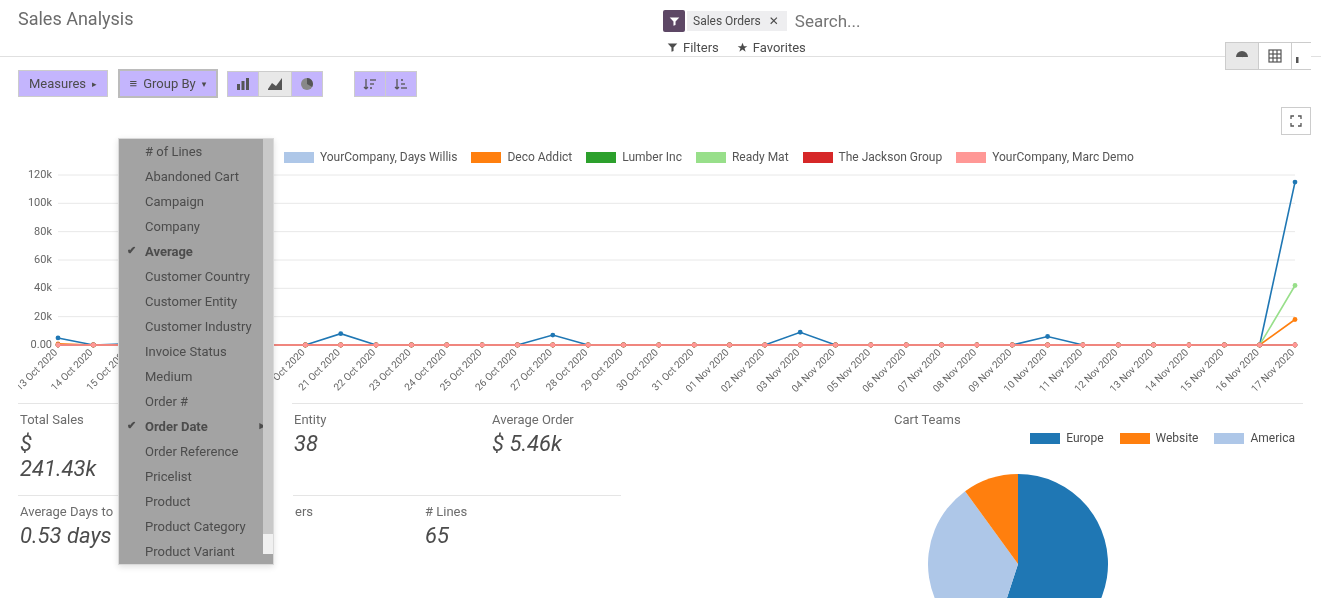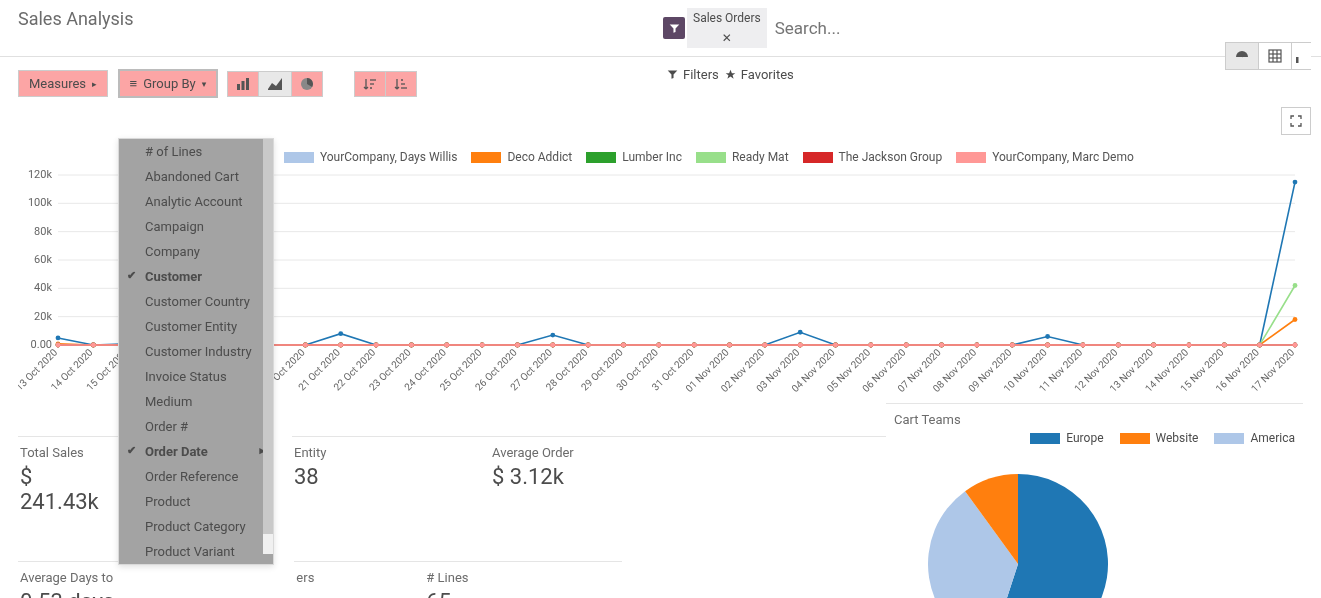--- a/index.html
+++ b/index.html
@@ -3,55 +3,55 @@
 <meta charset="utf-8">
 <style>
   * { box-sizing: border-box; margin: 0; padding: 0; font-family: -apple-system, BlinkMacSystemFont, "Segoe UI", Roboto, sans-serif; }
   body { background: #fff; width: 1321px; height: 598px; overflow: hidden; color: #4c4c4c; }
   .top-bar { display: flex; align-items: flex-start; padding: 8px 18px 0 18px; height: 48px; }
   .page-title { font-size: 18px; color: #6c6c6c; font-weight: 400; }
   .search-zone { margin-left: auto; width: 640px; }
   .search-row { display: flex; align-items: center; gap: 2px; }
   .facet { background: #5D4765; color: #fff; display: inline-flex; align-items: center; font-size: 12px; border-radius: 2px; }
   .facet-icon { display: inline-flex; align-items: center; justify-content: center; width: 22px; height: 22px; }
-  .facet-label { background: #eeeef0; color: #4c4c4c; padding: 3px 6px; display: inline-flex; align-items: center; gap: 6px; font-size: 12px; flex-direction: column; }
+  .facet-label { background: #eeeef0; color: #4c4c4c; padding: 3px 6px; display: inline-flex; align-items: center; gap: 6px; font-size: 12px; }
   .facet-remove { cursor: pointer; font-size: 12px; padding: 0 2px; }
   .search-input { border: none; outline: none; font-size: 17px; color: #666; padding: 3px 6px; width: 300px; }
-  .control-row { display: flex; align-items: flex-end; gap: 6px; margin-top: 19px; padding-left: 4px; }
+  .control-row { display: flex; align-items: flex-end; gap: 18px; margin-top: 6px; padding-left: 4px; }
   .ctrl { display: inline-flex; align-items: center; gap: 5px; color: #4c4c4c; font-size: 13px; cursor: pointer; }
   .ctrl svg { width: 11px; height: 11px; fill: #4c4c4c; }
   .view-switch { margin-left: auto; display: flex; gap: 0; position: absolute; right: 10px; top: 42px; }
   .vbtn { width: 34px; height: 28px; border: 1px solid #ccc; background: #fff; display: inline-flex; align-items: center; justify-content: center; margin-left: -1px; cursor: pointer; }
   .vbtn.active { background: #e8e8e8; }
   .divider { border-bottom: 1px solid #e0e0e0; margin-top: 8px; }
   .toolbar { display: flex; align-items: center; gap: 10px; padding: 12px 18px 6px 18px; position: relative; }
-  .btn { border: 1px solid #ccc; background: #fca5a5; padding: 5px 10px; font-size: 13px; color: #4c4c4c; display: inline-flex; align-items: center; gap: 6px; cursor: pointer; }
+  .btn { border: 1px solid #ccc; background: #c4b5fd; padding: 5px 10px; font-size: 13px; color: #4c4c4c; display: inline-flex; align-items: center; gap: 6px; cursor: pointer; }
   .btn.groupby { border: 2px solid #bcbcbc; }
   .btn-group { display: inline-flex; }
   .btn-group .btn { margin-left: -1px; padding: 5px 8px; }
   .btn-group .btn.active { background: #e8e8e8; }
   .caret { font-size: 9px; }
   .expand-btn { position: absolute; right: 10px; top: 107px; border: 1px solid #ccc; background: #fff; width: 30px; height: 28px; display: inline-flex; align-items: center; justify-content: center; cursor: pointer; }
   .dropdown { position: absolute; left: 118px; top: 138px; width: 156px; background: #a3a3a3; border: 1px solid #d9d9d9; box-shadow: 0 2px 6px rgba(0,0,0,0.12); z-index: 10; max-height: 455px; overflow: hidden; }
   .dropdown-scroll { position: absolute; right: 0; top: 0; width: 10px; height: 415px; background: #f0f0f0; }
   .dropdown-thumb { position: absolute; right: 0; top: 0; width: 10px; height: 395px; background: #c9c9c9; }
   .dd-item { padding: 5px 12px 5px 26px; font-size: 13px; color: #4c4c4c; cursor: pointer; position: relative; white-space: nowrap; }
   .dd-item.selected { font-weight: 700; }
   .dd-item.selected::before { content: "✔"; position: absolute; left: 8px; font-size: 11px; }
   .dd-item.has-sub::after { content: "▸"; position: absolute; right: 8px; font-size: 11px; }
   .chart-area { padding: 0 18px; position: relative; }
   .legend { display: flex; flex-wrap: nowrap; gap: 14px; align-items: flex-end; font-size: 12px; color: #555; padding: 6px 0 6px 162px; margin-top: 40px; }
   .leg-item { display: inline-flex; align-items: center; gap: 6px; white-space: nowrap; }
   .swatch { width: 30px; height: 11px; }
   .chart-svg { width: 100%; height: 225px; }
   .metrics { display: flex; padding: 4px 18px; gap: 0; }
-  .metric { flex: 0 0 198px; border-top: 1px solid #e5e5e5; padding: 8px 10px 10px 2px; margin-top: 33px; }
+  .metric { flex: 0 0 198px; border-top: 1px solid #e5e5e5; padding: 8px 10px 10px 2px; }
   .metric.wide { flex: 0 0 396px; }
   .metric-title { font-size: 13px; color: #6c6c6c; margin-bottom: 4px; }
-  .metric-value { font-size: 22px; color: #4c4c4c; }
+  .metric-value { font-size: 22px; color: #4c4c4c; font-style: italic; }
   .teams-block { flex: 1; border-top: 1px solid #e5e5e5; padding: 8px 8px 0 8px; position: relative; }
   .team-legend { display: flex; flex-wrap: wrap; justify-content: flex-end; gap: 10px 16px; font-size: 12px; }
   .pie { position: absolute; left: 42px; top: 70px; }
 </style>
 </head>
 <body>
 
 <div class="top-bar">
   <div class="page-title">Sales Analysis</div>
   <div class="search-zone">
@@ -164,32 +164,32 @@
 <span class="expand-btn">
   <svg width="12" height="12" viewBox="0 0 12 12" stroke="#555" stroke-width="1.3" fill="none">
       <path d="M1 4V1h3M11 8v3H8M8 1h3v3M4 11H1V8"></path>
     </svg>
 </span>
 
 <div class="dropdown">
   <div id="dd-items">
       <div class="dd-item"># of Lines</div>
       <div class="dd-item">Abandoned Cart</div>
-      <div class="dd-item">Analytic Account</div>
       <div class="dd-item">Campaign</div>
       <div class="dd-item">Company</div>
-      <div class="dd-item selected">Customer</div>
+      <div class="dd-item selected">Average</div>
       <div class="dd-item">Customer Country</div>
       <div class="dd-item">Customer Entity</div>
       <div class="dd-item">Customer Industry</div>
       <div class="dd-item">Invoice Status</div>
       <div class="dd-item">Medium</div>
       <div class="dd-item">Order #</div>
       <div class="dd-item selected has-sub">Order Date</div>
       <div class="dd-item">Order Reference</div>
+      <div class="dd-item">Pricelist</div>
       <div class="dd-item">Product</div>
       <div class="dd-item">Product Category</div>
       <div class="dd-item">Product Variant</div>
     </div>
   <div class="dropdown-scroll">
     <div class="dropdown-thumb"></div>
   </div>
 </div>
 
 <div class="chart-area">
@@ -543,21 +543,21 @@
     <div class="metric-title">Total Sales</div>
     <div class="metric-value">$ 241.43k</div>
   </div>
   <div style="flex:0 0 170px"></div>
   <div class="metric">
     <div class="metric-title">Entity</div>
     <div class="metric-value">38</div>
   </div>
   <div class="metric wide">
     <div class="metric-title">Average Order</div>
-    <div class="metric-value">$ 3.12k</div>
+    <div class="metric-value">$ 5.46k</div>
   </div>
   <div class="teams-block">
     <div class="metric-title">Cart Teams</div>
     <div class="team-legend" id="team-legend">
         <span class="leg-item">
           <span class="swatch" style="background:#1f77b4"></span>
           <span>Europe</span>
         </span>
         <span class="leg-item">
           <span class="swatch" style="background:#ff7f0e"></span>

